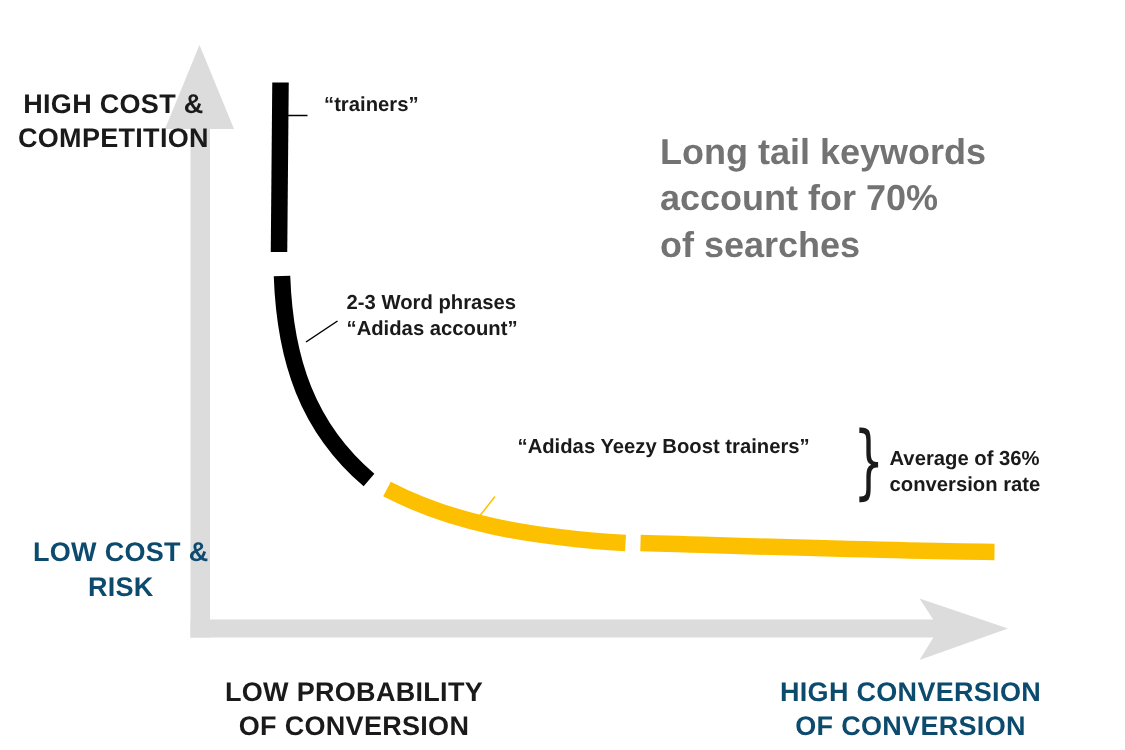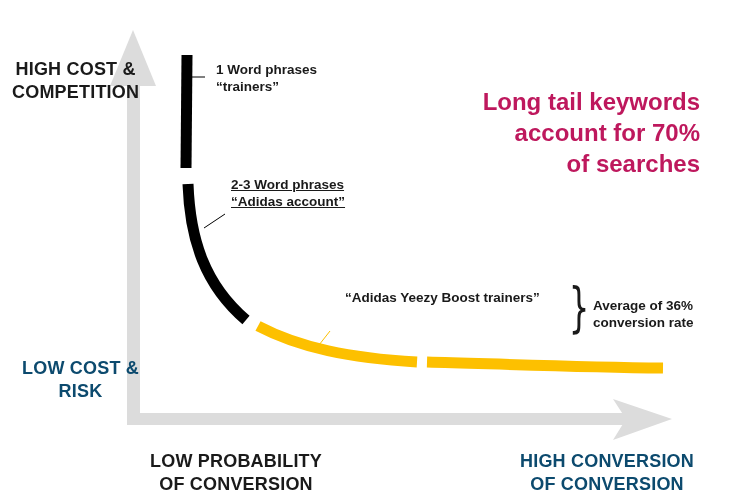--- a/index.html
+++ b/index.html
@@ -4,21 +4,21 @@
 <style>
   html, body { margin: 0; padding: 0; background: #ffffff; }
   body { width: 750px; height: 500px; position: relative; overflow: hidden;
          font-family: "Liberation Sans", "DejaVu Sans", sans-serif; }
   svg.diagram { position: absolute; left: 0; top: 0; }
   .lbl { position: absolute; font-weight: bold; line-height: 1.25; white-space: nowrap; }
   .axis-lbl { font-size: 18px; text-align: center; letter-spacing: 0.2px; }
   .dark { color: #1a1a1a; }
   .gold { color: #0c4a6e; }
   .phrase { font-size: 13.5px; color: #1a1a1a; }
-  .headline { font-size: 24px; color: #be185d; text-align: right; line-height: 1.3; }
+  .headline { font-size: 24px; color: #737373; text-align: left; line-height: 1.3; }
   .brace { position: absolute; font-size: 54px; font-weight: normal; color: #1a1a1a;
            font-family: "DejaVu Sans", sans-serif; line-height: 1; transform: scaleX(0.6); }
 </style>
 </head>
 <body>
 
 <svg class="diagram" width="750" height="500" viewBox="0 0 750 500">
 
   <g>
     <rect x="127" y="80" width="13" height="345" fill="#dcdcdc"></rect>
@@ -59,24 +59,23 @@
   <div>OF CONVERSION</div>
 </div>
 
 <div class="lbl headline" style="left:440px; top:86px; width:260px;">
   <div>Long tail keywords</div>
   <div>account for 70%</div>
   <div>of searches</div>
 </div>
 
 <div class="lbl phrase" style="left:216px; top:62px;">
-  <div>1 Word phrases</div>
   <div>“trainers”</div>
 </div>
-<div class="lbl phrase" style="left:231px; top:177px;text-decoration:underline;">
+<div class="lbl phrase" style="left:231px; top:194px;">
   <div>2-3 Word phrases</div>
   <div>“Adidas account”</div>
 </div>
 <div class="lbl phrase" style="left:345px; top:290px;">
   <div>“Adidas Yeezy Boost trainers”</div>
 </div>
 
 <div class="brace" style="left:562px; top:281px;">}</div>
 <div class="lbl phrase" style="left:593px; top:298px;">
   <div>Average of 36%</div>

